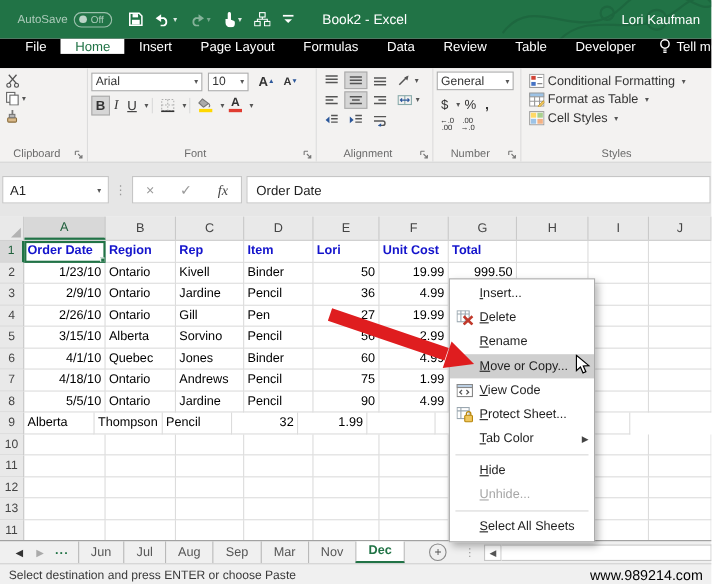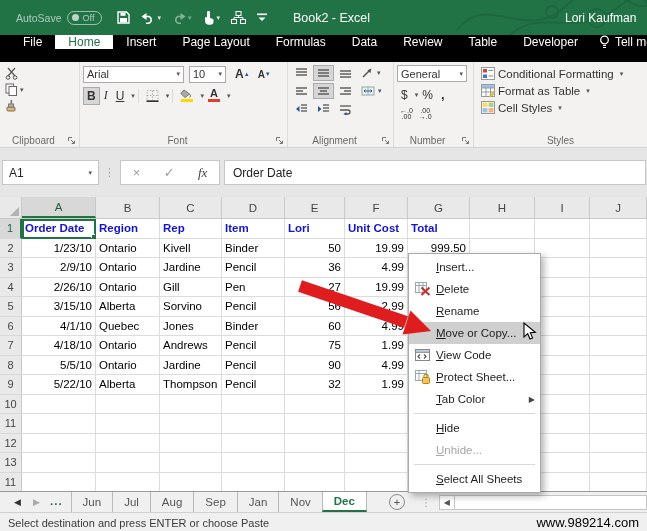--- a/index.html
+++ b/index.html
@@ -600,21 +600,20 @@
         <div class="cell" style="width: 63px;">Pencil</div>
         <div class="cell num" style="width: 60px;">90</div>
         <div class="cell num" style="width: 63px;">4.99</div>
         <div class="cell num" style="width: 62px;"></div>
         <div class="cell" style="width: 65px;"></div>
         <div class="cell" style="width: 55px;"></div>
         <div class="cell" style="width: 57px;"></div>
       </div>
       <div class="grow-r">
         <div class="rowh">9</div>
-        <div class="cell num" style="width: 74px;">5/22/10</div>
         <div class="cell" style="width: 64px;">Alberta</div>
         <div class="cell" style="width: 62px;">Thompson</div>
         <div class="cell" style="width: 63px;">Pencil</div>
         <div class="cell num" style="width: 60px;">32</div>
         <div class="cell num" style="width: 63px;">1.99</div>
         <div class="cell num" style="width: 62px;"></div>
         <div class="cell" style="width: 65px;"></div>
         <div class="cell" style="width: 55px;"></div>
         <div class="cell" style="width: 57px;"></div>
       </div>
@@ -687,21 +686,21 @@
 
   <div class="tabbar">
     <span class="snav" style="margin-left:8px">◀</span>
     <span class="snav dis">▶</span>
     <span class="sellipsis">...</span>
     <div class="stabs-slot" id="stabs-slot">
         <div class="stab">Jun</div>
         <div class="stab">Jul</div>
         <div class="stab">Aug</div>
         <div class="stab">Sep</div>
-        <div class="stab">Jan</div>
+        <div class="stab">Mar</div>
         <div class="stab">Nov</div>
         <div class="stab active">Dec</div>
       </div>
     <span class="addbtn">
         <span class="circ">+</span>
       </span>
     <span class="tdots">⋮</span>
     <div class="hscroll">
       <span class="harrow">◀</span>
       <div class="htrack"></div>

